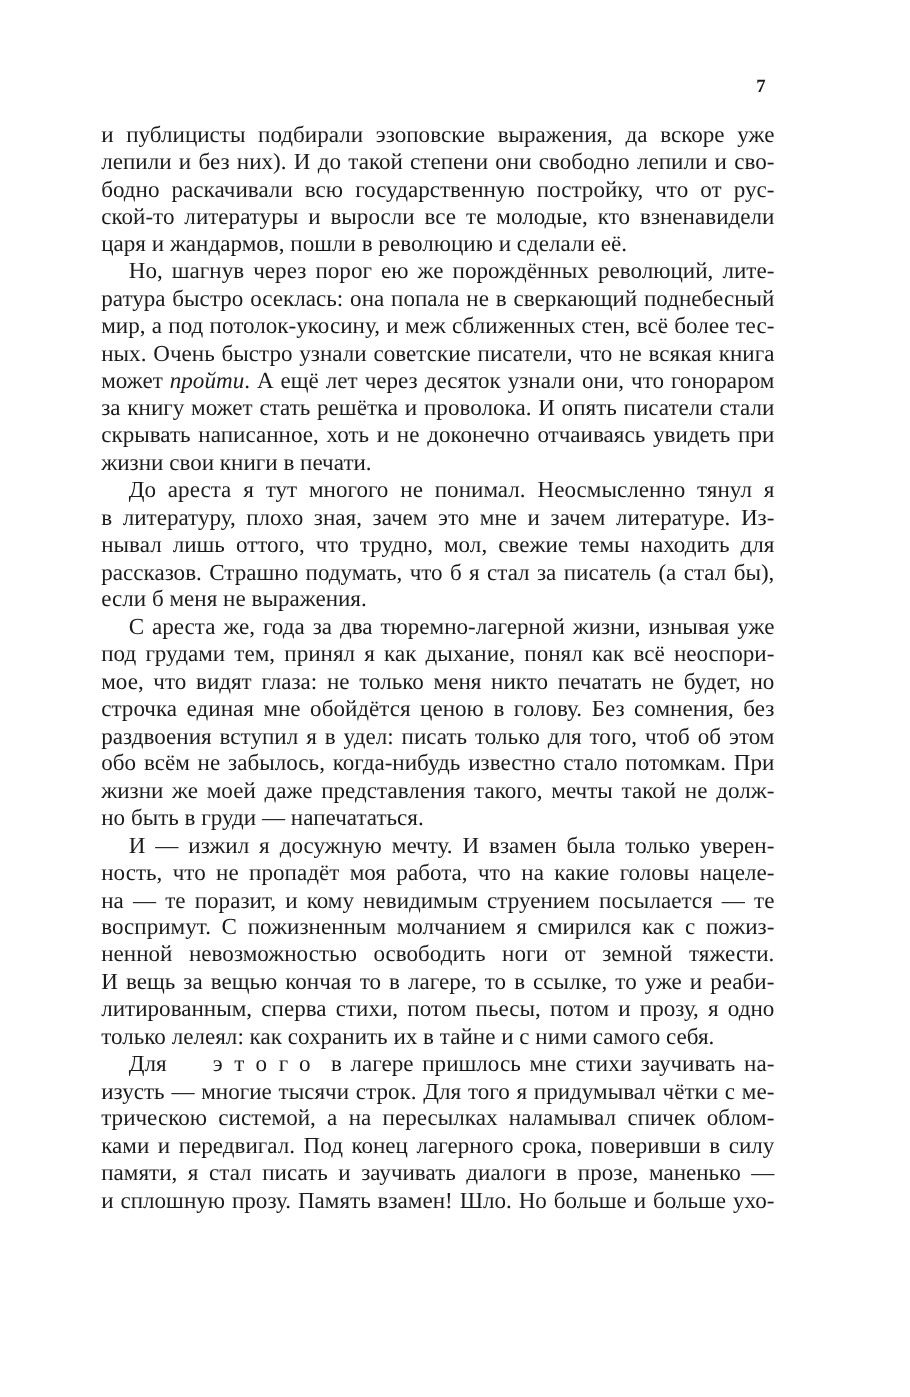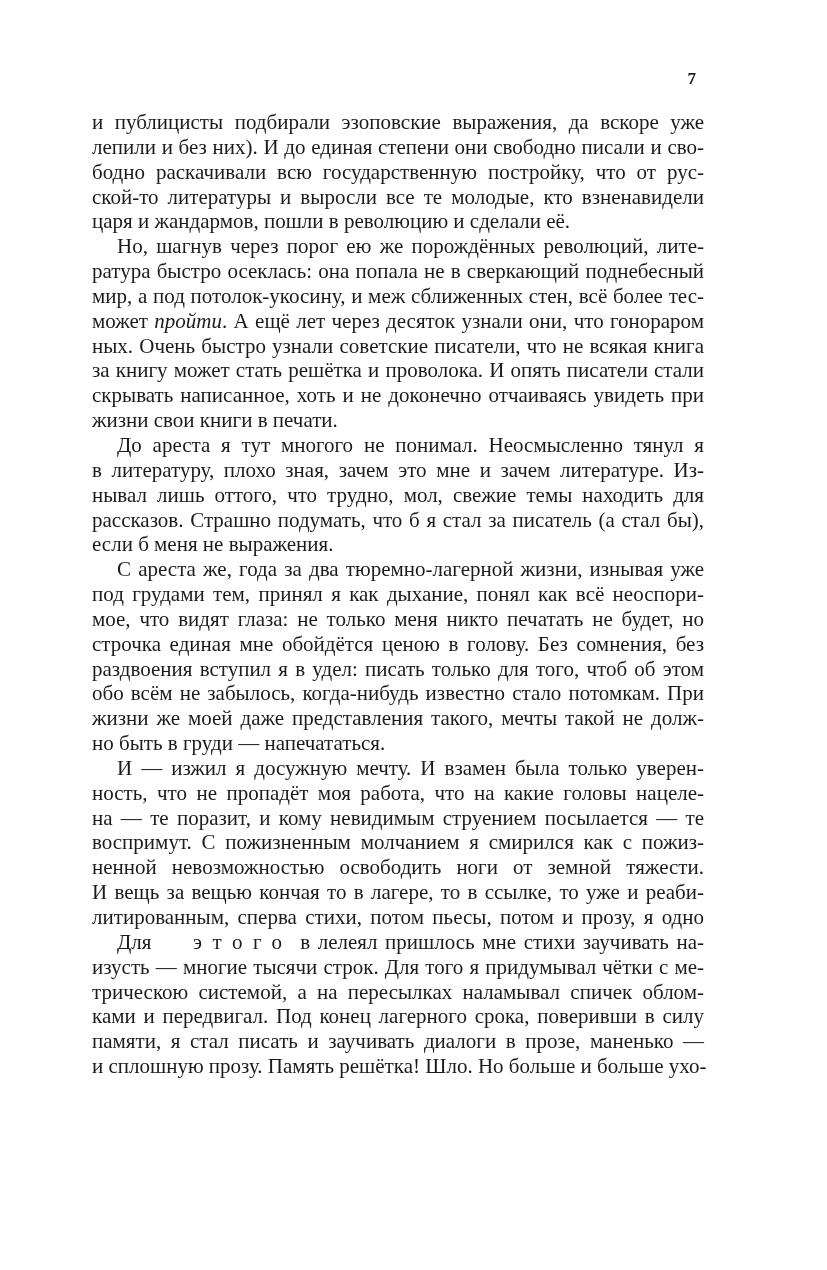--- a/index.html
+++ b/index.html
@@ -42,31 +42,31 @@
   .spaced { letter-spacing: 0.5em; margin-left: 34px; }
 </style>
 </head>
 <body>
 
 <div class="page" style="background: rgb(255, 255, 255); color: rgb(27, 27, 27);">
   <div class="page-number">7</div>
   <div class="text-block">
       <div class="para">
         <div class="line"><span>и публицисты подбирали эзоповские выражения, да вскоре уже</span></div>
-        <div class="line"><span>лепили и без них). И до единая степени они свободно писали и сво-</span></div>
+        <div class="line"><span>лепили и без них). И до такой степени они свободно лепили и сво-</span></div>
         <div class="line"><span>бодно раскачивали всю государственную постройку, что от рус-</span></div>
         <div class="line"><span>ской-то литературы и выросли все те молодые, кто взненавидели</span></div>
         <div class="line pend"><span>царя и жандармов, пошли в революцию и сделали её.</span></div>
       </div>
       <div class="para indent">
         <div class="line"><span>Но, шагнув через порог ею же порождённых революций, лите-</span></div>
         <div class="line"><span>ратура быстро осеклась: она попала не в сверкающий поднебесный</span></div>
         <div class="line"><span>мир, а под потолок-укосину, и меж сближенных стен, всё более тес-</span></div>
+        <div class="line"><span>ных. Очень быстро узнали советские писатели, что не всякая книга</span></div>
         <div class="line"><span>может </span><span class="it">пройти</span><span>. А ещё лет через десяток узнали они, что гонораром</span></div>
-        <div class="line"><span>ных. Очень быстро узнали советские писатели, что не всякая книга</span></div>
         <div class="line"><span>за книгу может стать решётка и проволока. И опять писатели стали</span></div>
         <div class="line"><span>скрывать написанное, хоть и не доконечно отчаиваясь увидеть при</span></div>
         <div class="line pend"><span>жизни свои книги в печати.</span></div>
       </div>
       <div class="para indent">
         <div class="line"><span>До ареста я тут многого не понимал. Неосмысленно тянул я</span></div>
         <div class="line"><span>в литературу, плохо зная, зачем это мне и зачем литературе. Из-</span></div>
         <div class="line"><span>нывал лишь оттого, что трудно, мол, свежие темы находить для</span></div>
         <div class="line"><span>рассказов. Страшно подумать, что б я стал за писатель (а стал бы),</span></div>
         <div class="line pend"><span>если б меня не выражения.</span></div>
@@ -82,23 +82,24 @@
         <div class="line pend"><span>но быть в груди — напечататься.</span></div>
       </div>
       <div class="para indent">
         <div class="line"><span>И — изжил я досужную мечту. И взамен была только уверен-</span></div>
         <div class="line"><span>ность, что не пропадёт моя работа, что на какие головы нацеле-</span></div>
         <div class="line"><span>на — те поразит, и кому невидимым струением посылается — те</span></div>
         <div class="line"><span>воспримут. С пожизненным молчанием я смирился как с пожиз-</span></div>
         <div class="line"><span>ненной невозможностью освободить ноги от земной тяжести.</span></div>
         <div class="line"><span>И вещь за вещью кончая то в лагере, то в ссылке, то уже и реаби-</span></div>
         <div class="line"><span>литированным, сперва стихи, потом пьесы, потом и прозу, я одно</span></div>
+        <div class="line pend"><span>только лелеял: как сохранить их в тайне и с ними самого себя.</span></div>
       </div>
       <div class="para indent">
-        <div class="line"><span>Для </span><span class="spaced">этого</span><span> в лелеял пришлось мне стихи заучивать на-</span></div>
+        <div class="line"><span>Для </span><span class="spaced">этого</span><span> в лагере пришлось мне стихи заучивать на-</span></div>
         <div class="line"><span>изусть — многие тысячи строк. Для того я придумывал чётки с ме-</span></div>
         <div class="line"><span>трическою системой, а на пересылках наламывал спичек облом-</span></div>
         <div class="line"><span>ками и передвигал. Под конец лагерного срока, поверивши в силу</span></div>
         <div class="line"><span>памяти, я стал писать и заучивать диалоги в прозе, маненько —</span></div>
-        <div class="line"><span>и сплошную прозу. Память решётка! Шло. Но больше и больше ухо-</span></div>
+        <div class="line"><span>и сплошную прозу. Память взамен! Шло. Но больше и больше ухо-</span></div>
       </div>
     </div>
 </div>
 
 </body></html>

